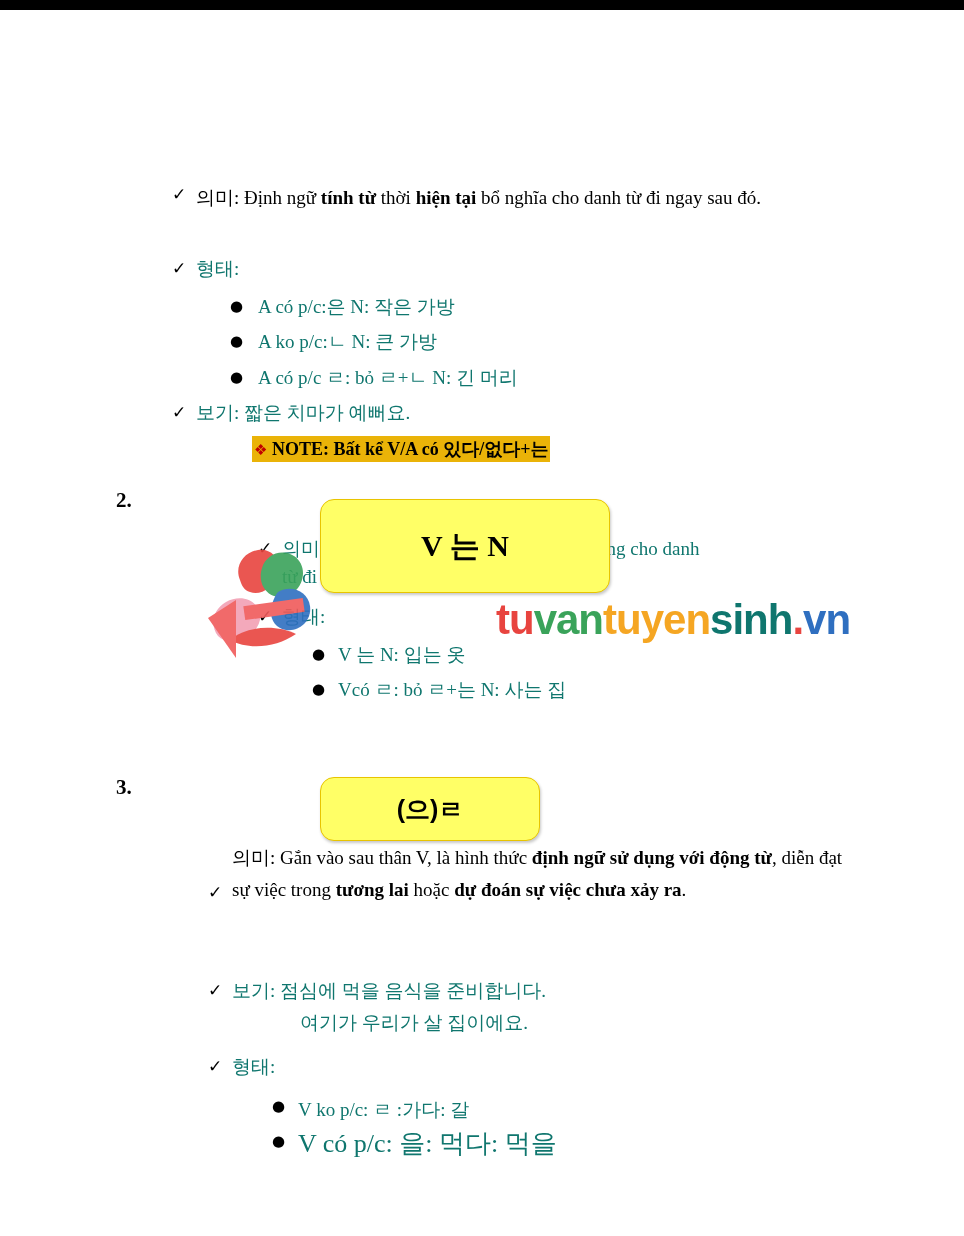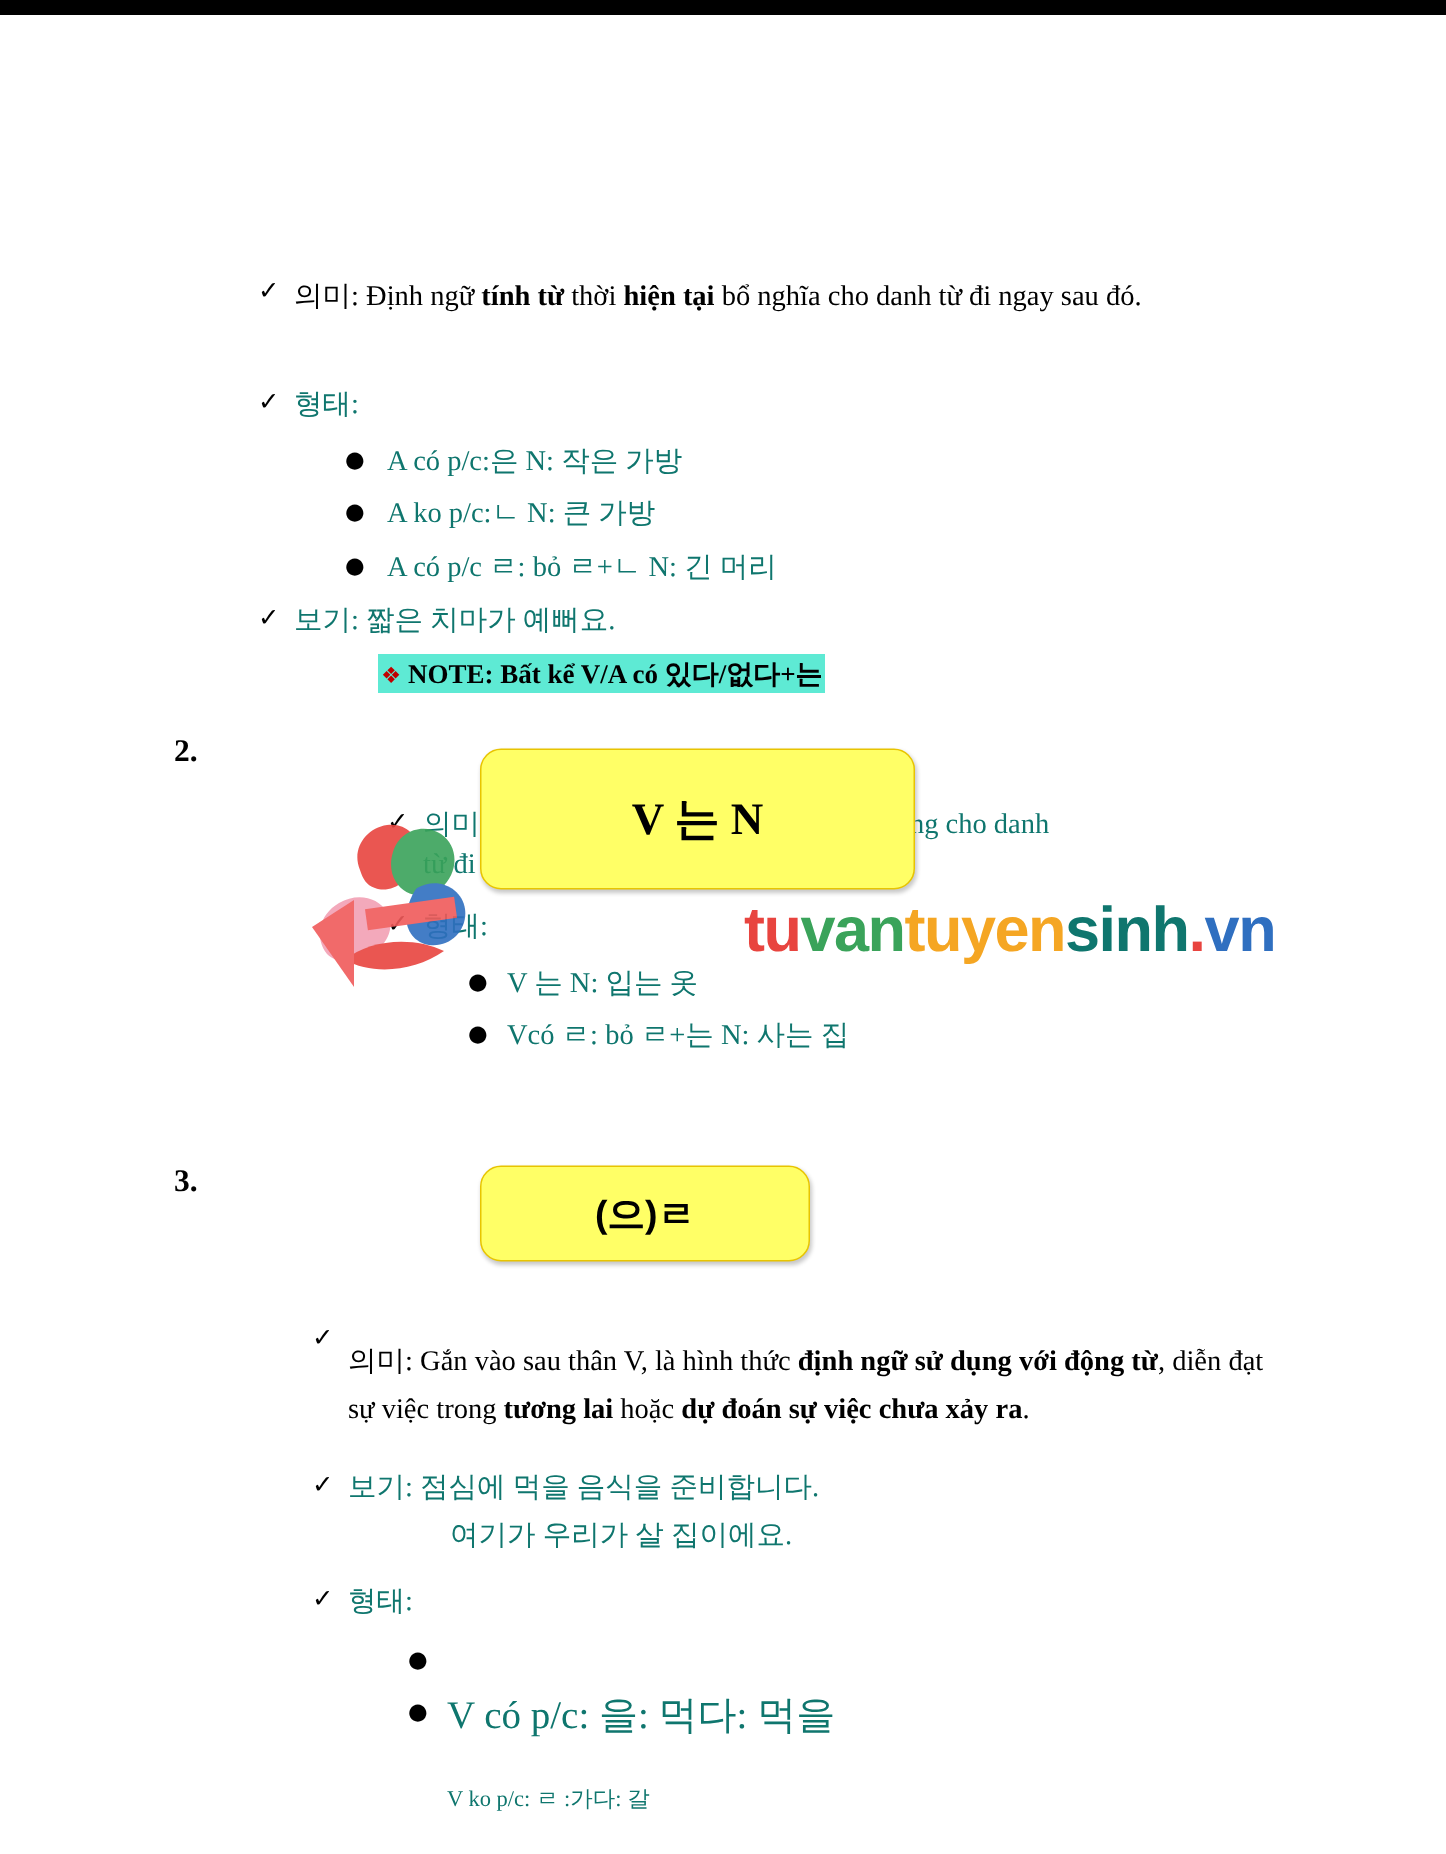--- a/index.html
+++ b/index.html
@@ -62,21 +62,21 @@
     font-weight: bold;
     font-size: 21px;
     color: #000000;
   }
 
   b, .b { font-weight: bold; }
 
   
   .note {
     position: absolute;
-    background: #5eead4;
+    background: #eab308;
     padding: 1px 2px;
     font-family: "Liberation Serif", serif;
     font-weight: bold;
     font-size: 18px;
     color: #000000;
     white-space: nowrap;
   }
   .note .diamond {
     color: #c00000;
     font-family: "DejaVu Sans", sans-serif;
@@ -187,36 +187,36 @@
       <span>V 는 N</span>
     </div>
 
     <div class="numlabel" style="left:116px; top:765px;">3.</div>
 
     <div class="callout two">
       <span>(으)ㄹ</span>
     </div>
 
     <span class="check" style="left:208px; top:872px;">✓</span>
-    <div class="wrapline serif" style="left:232px; top:882px; width:620px; font-size:19px; line-height:32px;">
+    <div class="wrapline serif" style="left:232px; top:832px; width:620px; font-size:19px; line-height:32px;">
       <span>의미: Gắn vào sau thân V, là hình thức </span><b>định ngữ sử dụng</b><span> </span><b>với động từ</b><span>, diễn đạt sự việc trong </span><b>tương lai</b><span> hoặc </span><b>dự đoán</b><span> </span><b>sự việc chưa xảy ra</b><span>.</span>
     </div>
 
     <span class="check" style="left:208px; top:970px;">✓</span>
     <div class="line serif" style="left:300px; top:1000px; font-size:19px;">여기가 우리가 살 집이에요.</div>
     <div class="line serif" style="left:232px; top:968px; font-size:19px;">보기: 점심에 먹을 음식을 준비합니다.</div>
 
     <span class="check" style="left:208px; top:1046px;">✓</span>
     <div class="line serif" style="left:232px; top:1044px; font-size:19px;">형태:</div>
 
     <span class="bullet" style="left:272px; top:1087px;">●</span>
     <div class="line serif" style="left:298px; top:1084px; font-size:26px;margin-top:32px;">V có p/c: 을: 먹다: 먹을</div>
 
     <span class="bullet" style="left:272px; top:1122px;">●</span>
-    <div class="line serif" style="left:298px; top:1180px; font-size:15px;">V ko p/c: ㄹ :가다: 갈</div>
+    <div class="line serif" style="left:298px; top:1087px; font-size:19px;">V ko p/c: ㄹ :가다: 갈</div>
 
     <div class="watermark">
       <svg width="500" height="145" viewBox="0 0 500 145">
         <g opacity="0.9">
           <path d="M18 96 C10 86, 12 70, 26 62 C38 55, 52 58, 58 68 C64 78, 58 92, 44 98 C34 102, 24 102, 18 96 Z" fill="#f2a0b4"></path>
           <path d="M40 40 C34 26, 44 12, 58 10 C72 8, 82 20, 78 34 C74 48, 60 56, 50 52 C44 50, 42 46, 40 40 Z" fill="#e8443f"></path>
           <path d="M62 28 C66 14, 82 8, 94 16 C106 24, 106 42, 94 52 C84 60, 70 58, 64 48 C60 42, 60 34, 62 28 Z" fill="#3aa35a"></path>
           <path d="M78 52 C92 44, 108 52, 110 66 C112 80, 100 92, 86 90 C74 88, 68 76, 72 64 C74 58, 76 54, 78 52 Z" fill="#2f6fc0"></path>
           <path d="M30 100 C46 86, 76 84, 96 94 C76 108, 48 110, 30 100 Z" fill="#e8443f"></path>
           <path d="M8 78 L36 60 L36 118 Z" fill="#f05a5a"></path>

